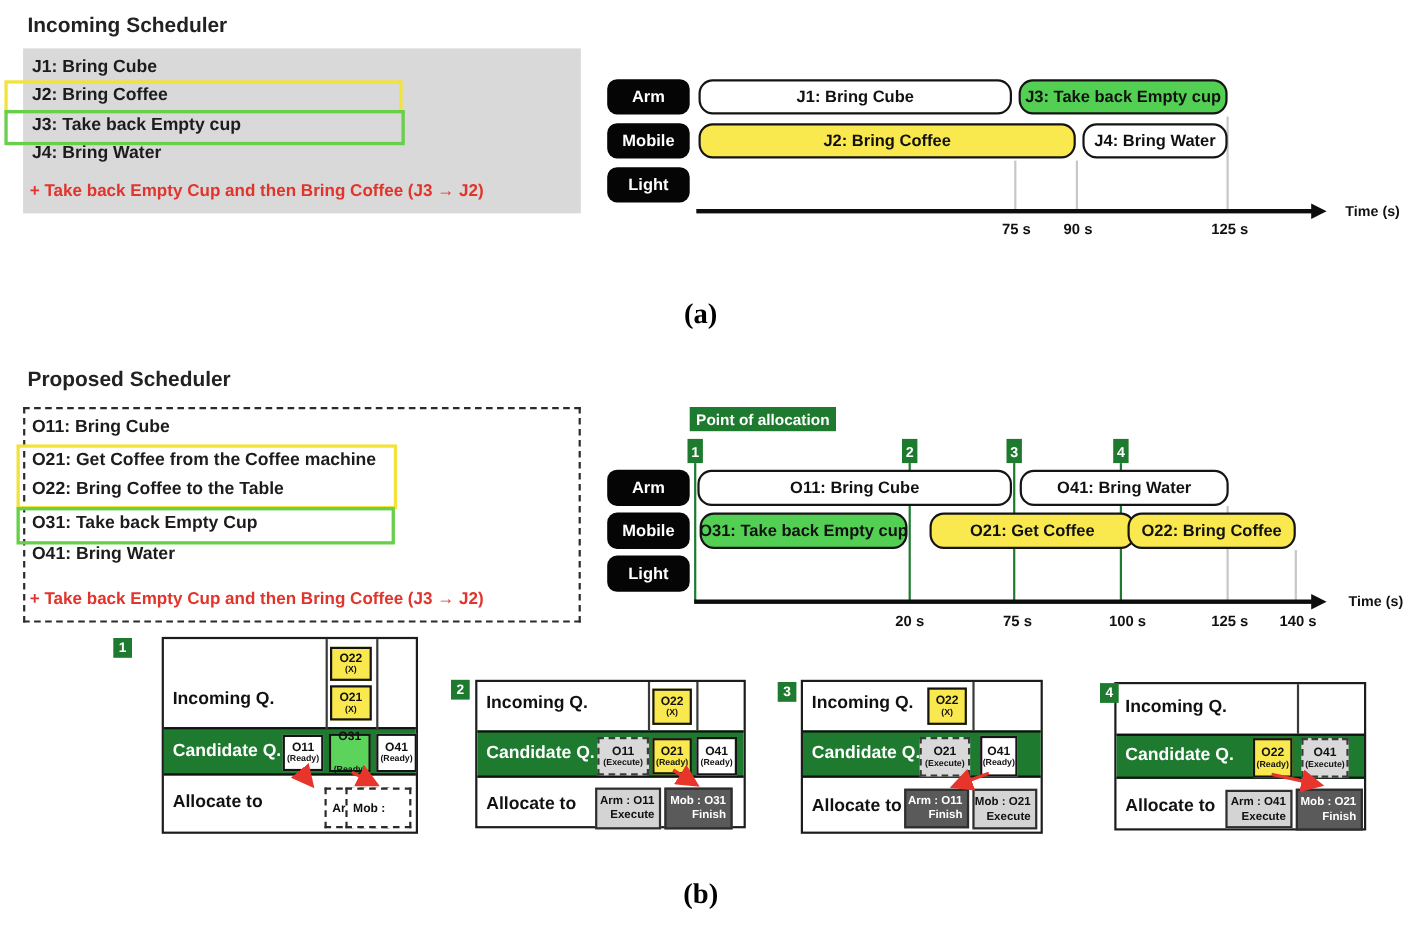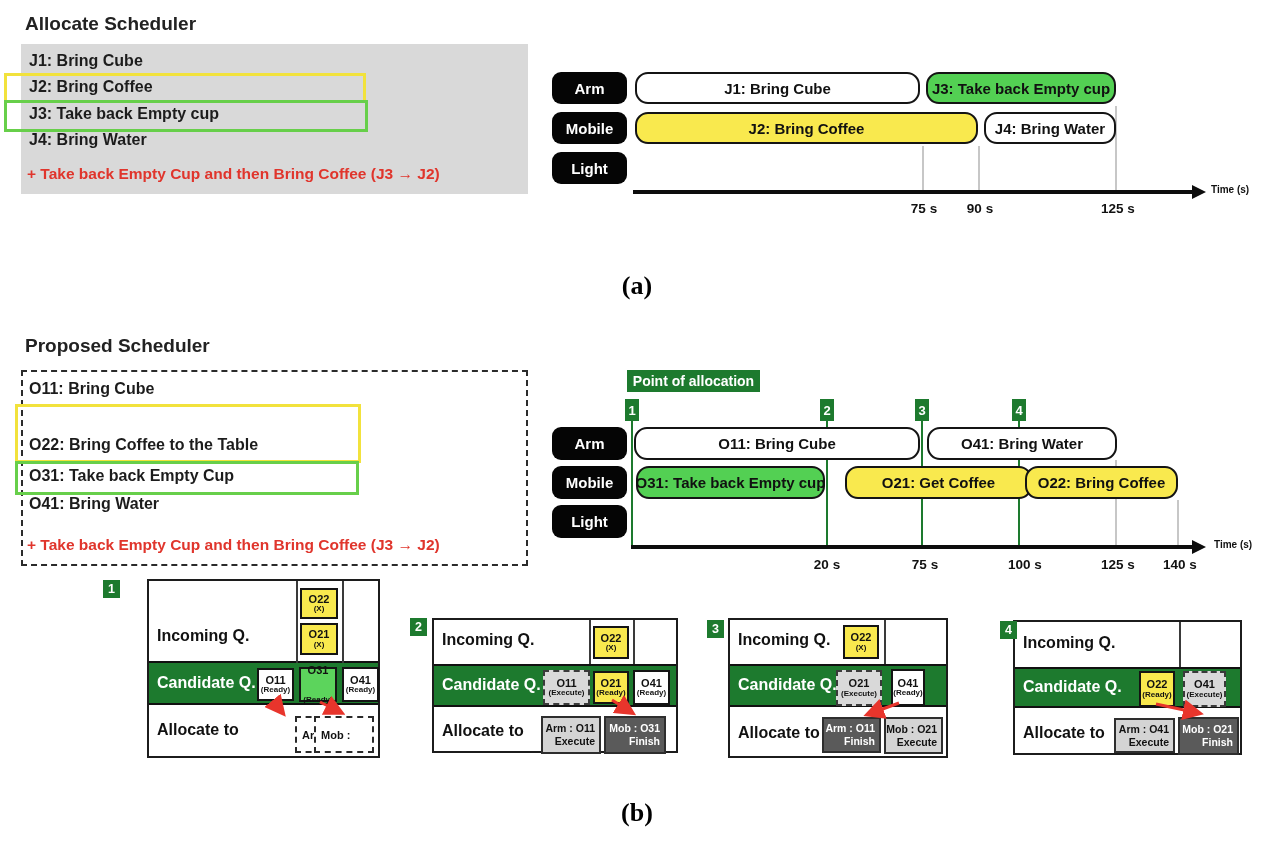--- a/index.html
+++ b/index.html
@@ -28,21 +28,21 @@
   .bar.white{background:#ffffff;}
   .bar.yellow{background:#f9e94e;}
   .bar.green{background:#53d053;}
   .grid{position:absolute;width:1.5px;background:#c7c7c7;z-index:1;}
   .alloc-line{position:absolute;width:2px;background:#1d7a2e;z-index:1;}
   .axis{position:absolute;height:3.5px;background:#0d0d0d;z-index:2;}
   .axis-arrow{
     position:absolute;width:0;height:0;z-index:2;
     border-left:14px solid #0d0d0d;border-top:7px solid transparent;border-bottom:7px solid transparent;
   }
-  .axis-label{position:absolute;font-size:10px;font-weight:600;color:#111;white-space:nowrap;}
+  .axis-label{position:absolute;font-size:13px;font-weight:600;color:#111;white-space:nowrap;margin-left:12px;}
   .tick{position:absolute;width:60px;text-align:center;font-size:13.5px;font-weight:600;color:#111;}
   .caption{position:absolute;width:90px;text-align:center;font-family:"Liberation Serif","DejaVu Serif",serif;font-size:26px;font-weight:600;color:#000;}
   .poa{
     position:absolute;background:#1d7a2e;color:#fff;font-size:14px;font-weight:700;
     display:flex;align-items:center;justify-content:center;z-index:4;
   }
   .marker{
     position:absolute;width:14px;height:22px;background:#1d7a2e;color:#fff;
     font-size:13px;font-weight:700;display:flex;align-items:center;justify-content:center;z-index:4;
   }
@@ -77,21 +77,21 @@
   }
   .alloc-res.light{background:#d4d4d4;color:#111;}
   .alloc-res.dark{background:#5a5a5a;color:#ffffff;}
   #arrow-overlay{position:absolute;left:0;top:0;width:1283px;height:846px;z-index:6;pointer-events:none;}
 </style>
 </head>
 <body>
 
 <div id="stage">
 
-  <div class="abs sec-title" style="left:25px;top:13px;">Allocate Scheduler</div>
+  <div class="abs sec-title" style="left:25px;top:13px;">Incoming Scheduler</div>
 
   <div class="abs" style="left:21px;top:44px;width:507px;height:150px;background:#d9d9d9;"></div>
 
   <div class="abs job-line" style="left:29px;top:52px;">J1: Bring Cube</div>
   <div class="abs job-line" style="left:29px;top:78px;">J2: Bring Coffee</div>
   <div class="abs job-line" style="left:29px;top:105px;">J3: Take back Empty cup</div>
   <div class="abs job-line" style="left:29px;top:131px;">J4: Bring Water</div>
   <div class="hl-box hl-yellow" style="left:4px;top:73px;width:356px;height:24px;"></div>
   <div class="hl-box hl-green" style="left:4px;top:100px;width:358px;height:26px;"></div>
   <div class="abs note" style="left:27px;top:165px;">+ Take back Empty Cup and then Bring Coffee (J3 → J2)</div>
@@ -116,20 +116,21 @@
   <div class="tick" style="left:950px;top:201px;">90 s</div>
   <div class="tick" style="left:1088px;top:201px;">125 s</div>
 
   <div class="caption" style="left:592px;top:271px;">(a)</div>
 
   <div class="abs sec-title" style="left:25px;top:335px;">Proposed Scheduler</div>
 
   <div class="abs" style="left:21px;top:370px;width:507px;height:196px;border:2px dashed #2b2b2b;box-sizing:border-box;"></div>
 
   <div class="abs job-line" style="left:29px;top:380px;">O11: Bring Cube</div>
+  <div class="abs job-line" style="left:29px;top:410px;">O21: Get Coffee from the Coffee machine</div>
   <div class="abs job-line" style="left:29px;top:436px;">O22: Bring Coffee to the Table</div>
   <div class="abs job-line" style="left:29px;top:467px;">O31: Take back Empty Cup</div>
   <div class="abs job-line" style="left:29px;top:495px;">O41: Bring Water</div>
   <div class="hl-box hl-yellow" style="left:15px;top:404px;width:340px;height:53px;"></div>
   <div class="hl-box hl-green" style="left:15px;top:461px;width:338px;height:28px;"></div>
   <div class="abs note" style="left:27px;top:536px;">+ Take back Empty Cup and then Bring Coffee (J3 → J2)</div>
 
   <div class="poa" style="left:627px;top:370px;width:133px;height:22px;">Point of allocation</div>
 
   <div class="alloc-line" style="left:631px;top:421px;height:125px;"></div>

